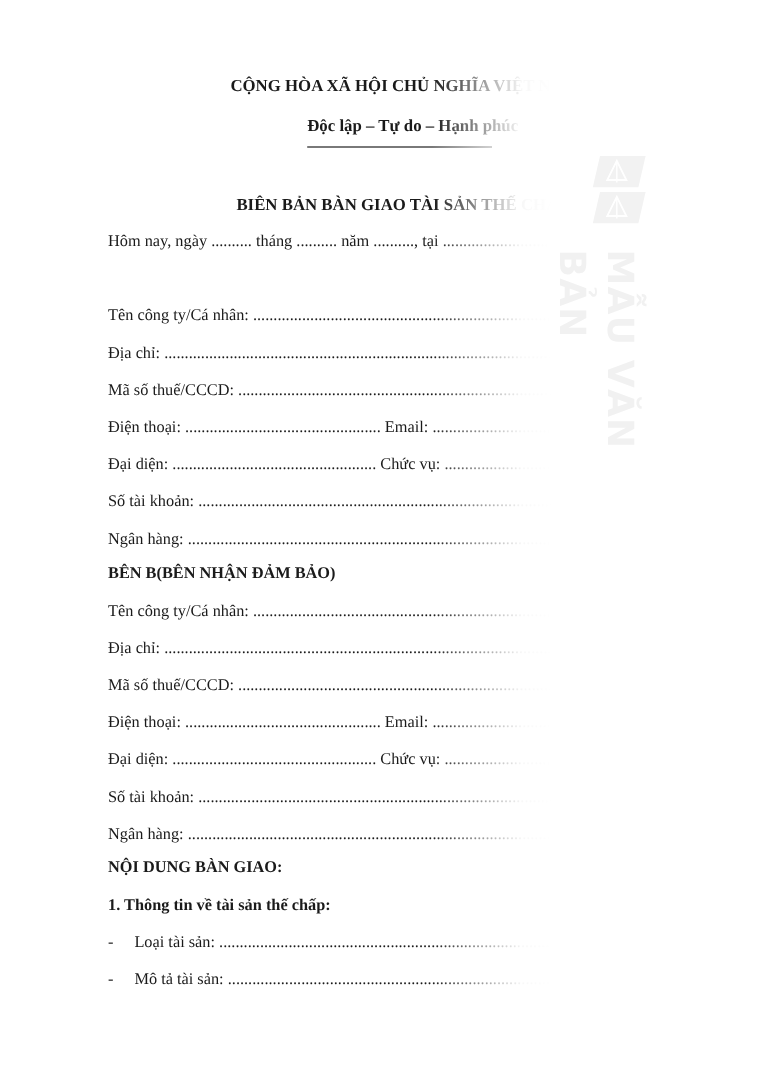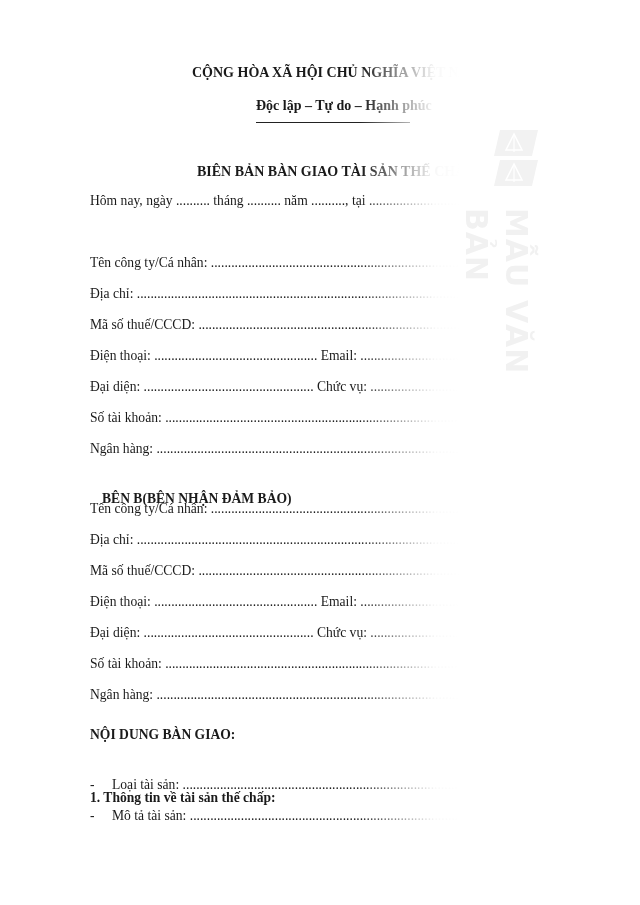--- a/index.html
+++ b/index.html
@@ -116,31 +116,31 @@
   <div class="line" style="top:192px;">Hôm nay, ngày .......... tháng .......... năm .........., tại ...............................................................</div>
 
   <div class="line" style="top:254px;">Tên công ty/Cá nhân: .....................................................................................................</div>
   <div class="line" style="top:285px;">Địa chỉ: .................................................................................................................................</div>
   <div class="line" style="top:316px;">Mã số thuế/CCCD: ..........................................................................................................</div>
   <div class="line" style="top:347px;">Điện thoại: ................................................ Email: ..............................................</div>
   <div class="line" style="top:378px;">Đại diện: .................................................. Chức vụ: ..........................................</div>
   <div class="line" style="top:409px;">Số tài khoản: .......................................................................................................................</div>
   <div class="line" style="top:440px;">Ngân hàng: ............................................................................................................................</div>
 
-  <div class="line bold" style="top:490px;margin-left:12px;">BÊN B(BÊN NHẬN ĐẢM BẢO)</div>
+  <div class="line bold" style="top:469px;">BÊN B(BÊN NHẬN ĐẢM BẢO)</div>
   <div class="line" style="top:500px;">Tên công ty/Cá nhân: .....................................................................................................</div>
   <div class="line" style="top:531px;">Địa chỉ: .................................................................................................................................</div>
   <div class="line" style="top:562px;">Mã số thuế/CCCD: ..........................................................................................................</div>
   <div class="line" style="top:593px;">Điện thoại: ................................................ Email: ..............................................</div>
   <div class="line" style="top:624px;">Đại diện: .................................................. Chức vụ: ..........................................</div>
   <div class="line" style="top:655px;">Số tài khoản: .......................................................................................................................</div>
   <div class="line" style="top:686px;">Ngân hàng: ............................................................................................................................</div>
 
-  <div class="line bold" style="top:714px;margin-top:12px;">NỘI DUNG BÀN GIAO:</div>
-  <div class="line bold" style="top:745px;margin-top:44px;">1. Thông tin về tài sản thế chấp:</div>
+  <div class="line bold" style="top:714px;">NỘI DUNG BÀN GIAO:</div>
+  <div class="line bold" style="top:745px;">1. Thông tin về tài sản thế chấp:</div>
 
   <div class="line" style="top:776px;">
     <span class="dash">-</span><span>Loại tài sản: ................................................................................................................</span>
   </div>
   <div class="line" style="top:807px;">
     <span class="dash">-</span><span>Mô tả tài sản: ...............................................................................................................</span>
   </div>
 
   <div class="fade"></div>
 

